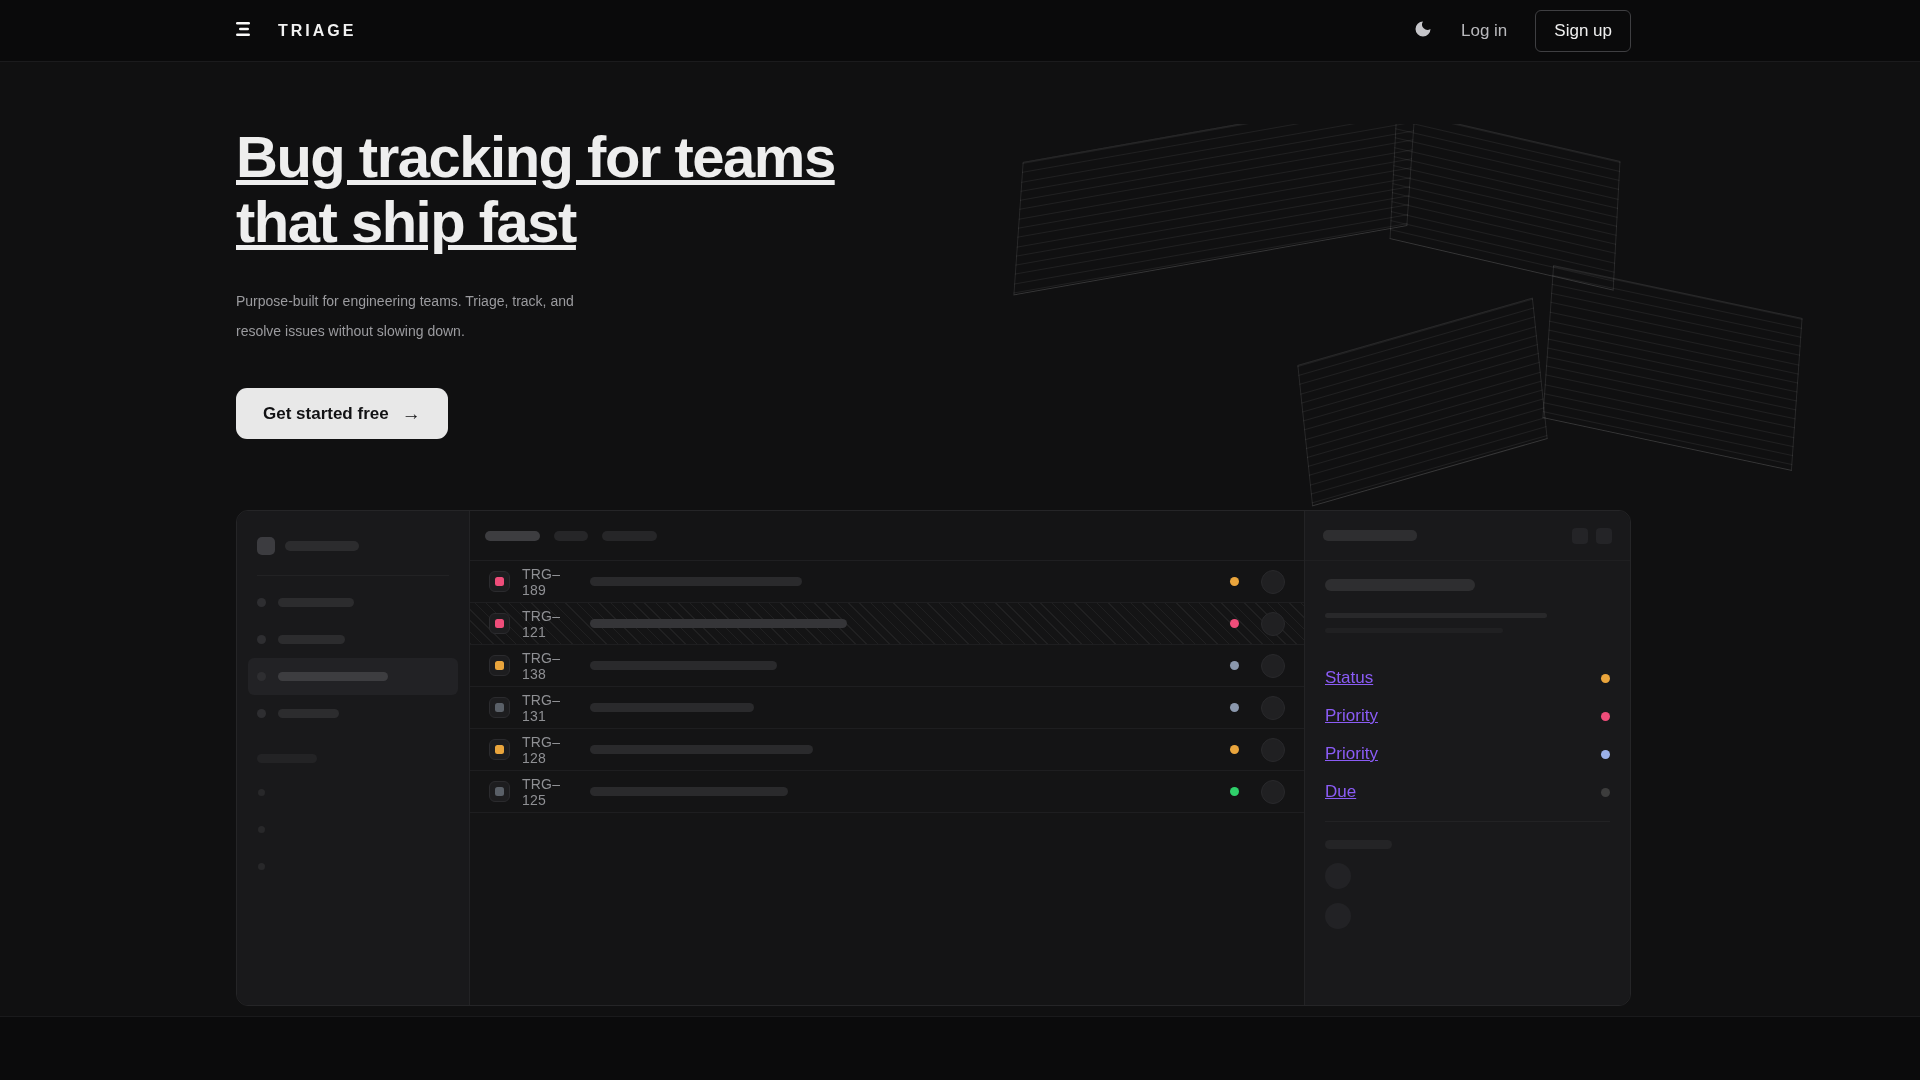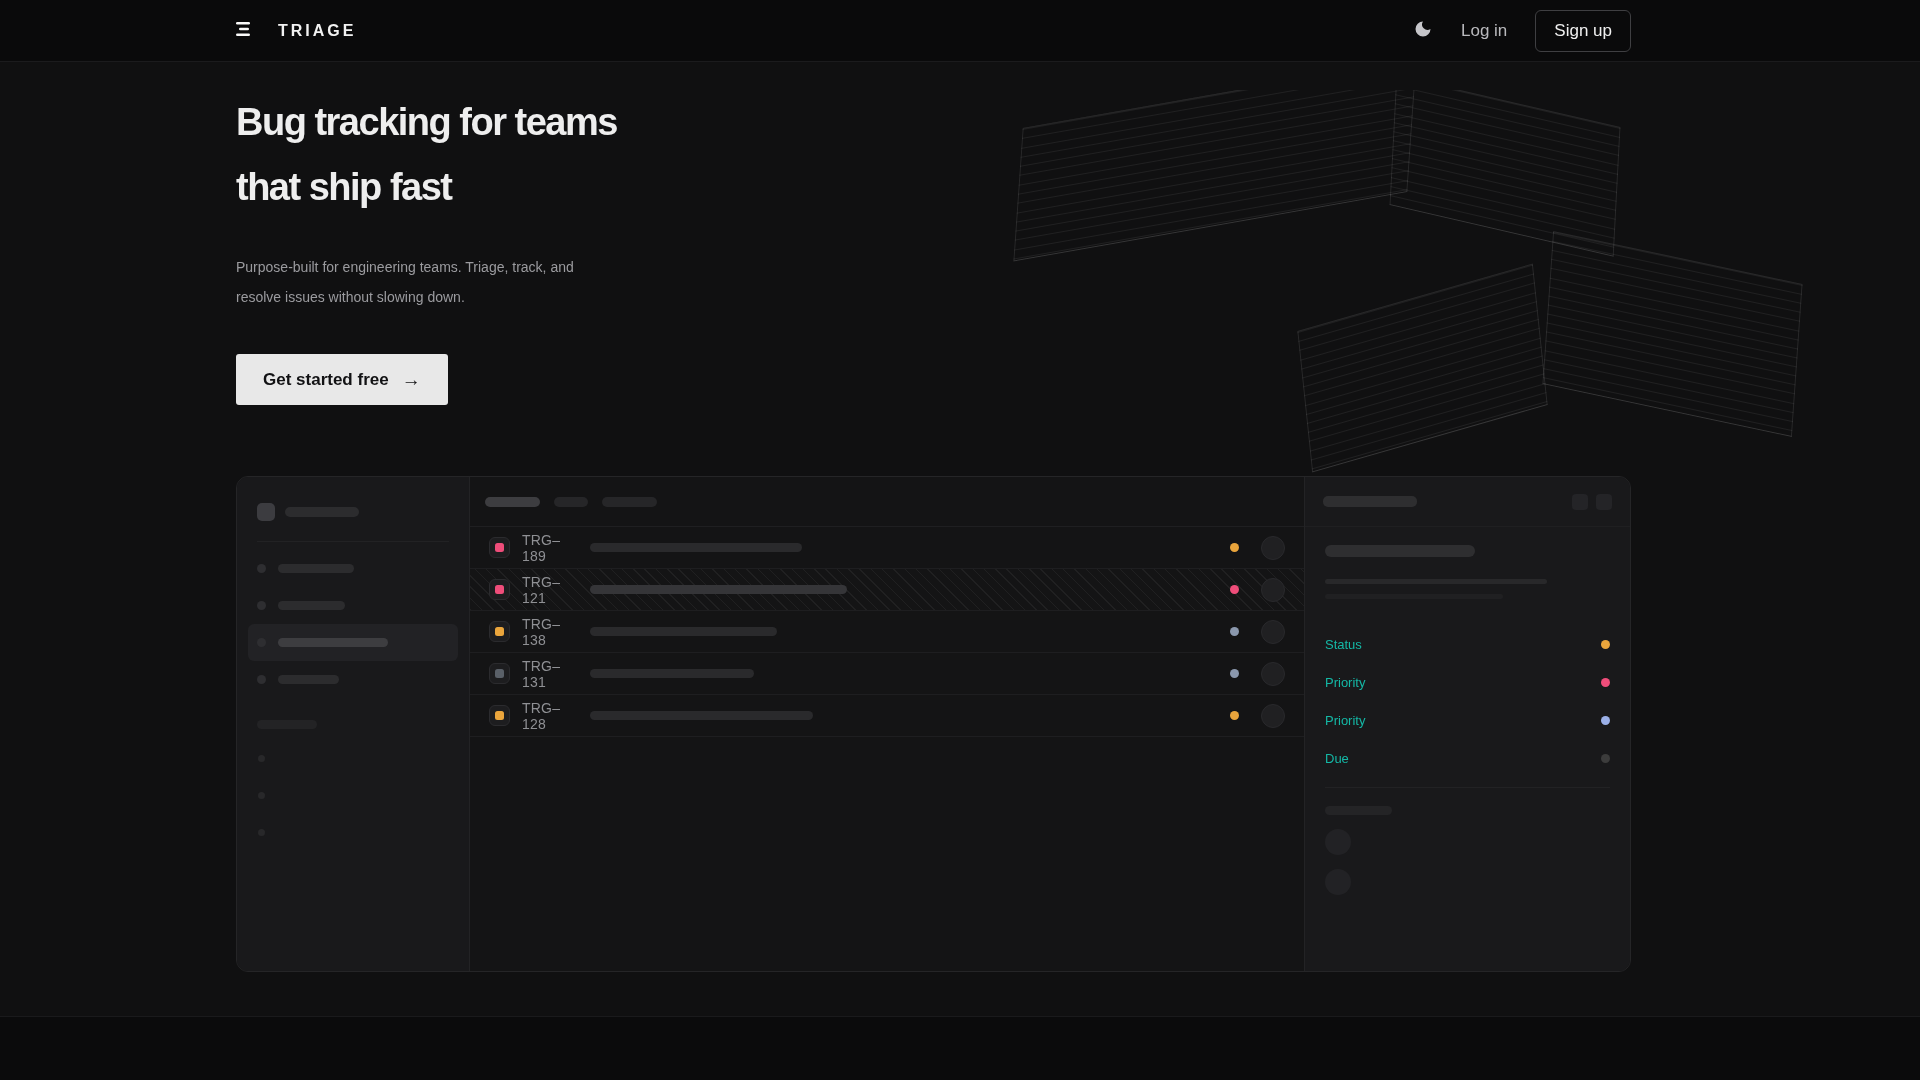--- a/index.html
+++ b/index.html
@@ -29,24 +29,24 @@
   .wireframes { position:absolute; top:0; left:0; width:1920px; height:560px; overflow:hidden; pointer-events:none; }
   .wf { position:absolute; border:1px solid rgba(255,255,255,0.10);
     background-image:repeating-linear-gradient(180deg, rgba(255,255,255,0.065) 0px, rgba(255,255,255,0.065) 1px, transparent 1px, transparent 9px); }
   .wf1 { left:1015px; top:5px;   width:400px; height:130px; transform:rotate(-10deg) skewX(-14deg); }
   .wf2 { left:1390px; top:12px;  width:230px; height:128px; transform:rotate(13deg)  skewX(10deg); }
   .wf3 { left:1300px; top:208px; width:245px; height:140px; transform:rotate(-16deg) skewX(-10deg); }
   .wf4 { left:1545px; top:168px; width:255px; height:152px; transform:rotate(12deg)  skewX(8deg); }
 
   
   .hero { position:relative; z-index:1; }
-  .hero-title { margin-top:28px; font-size:38px; line-height:65px; font-weight:600; letter-spacing:-1.5px; color:#eeeeee; }
+  .hero-title { margin-top:62px; font-size:58px; line-height:65px; font-weight:600; letter-spacing:-1.5px; color:#eeeeee;text-decoration:underline; }
   .hero-sub { margin-top:32px; font-size:14px; line-height:30px; color:#9b9b9f; }
   .cta-btn { margin-top:42px; display:inline-flex; align-items:center; gap:13px; background:#e8e8e8; color:#121214;
-    border:none; border-radius:3px; padding:2px 27px; height:51px; font-size:17px; font-weight:700; cursor:pointer; font-family:inherit; }
+    border:none; border-radius:11px; padding:2px 27px; height:51px; font-size:17px; font-weight:700; cursor:pointer; font-family:inherit; }
   .cta-arrow { font-size:19px; font-weight:400; line-height:1; }
 
   
   .mockup-card { position:relative; z-index:1; margin-top:71px; margin-left:236px; width:1395px; height:496px;
     background:#151516; border:1px solid #252527; border-radius:12px; display:flex; overflow:hidden; }
 
   .skel { background:#2c2c2e; border-radius:5px; display:block; }
 
   
   .sb { width:233px; flex:none; background:#19191b; border-right:1px solid #232325; padding:0 20px; }
@@ -86,21 +86,21 @@
   .rt-header { height:50px; flex:none; display:flex; align-items:center; padding:0 18px; border-bottom:1px solid #1f1f21; }
   .rt-htitle { width:94px; height:11px; background:#2e2e30; border-radius:5px; }
   .rt-sq { width:16px; height:16px; border-radius:4px; background:#242427; margin-left:8px; }
   .rt-sq.first { margin-left:auto; }
   .rt-body { padding:18px 20px 0; }
   .rt-title { width:150px; height:12px; background:#2e2e30; border-radius:6px; }
   .rt-line1 { margin-top:22px; width:222px; height:5px; background:#28282a; border-radius:3px; }
   .rt-line2 { margin-top:10px; width:178px; height:5px; background:#202022; border-radius:3px; }
   .fields { margin-top:26px; }
   .field-row { height:38px; display:flex; align-items:center; justify-content:space-between; }
-  .field-label { font-size:13px; color:#14b8a6; }
+  .field-label { font-size:17px; color:#8b5cf6;text-decoration:underline; }
   .field-dot { width:9px; height:9px; border-radius:50%; background:#3c3c3c; }
   .rt-divider { height:1px; background:#222224; margin-top:10px; }
   .rt-bar { margin-top:18px; width:67px; height:9px; background:#242426; border-radius:5px; }
   .rt-circle { width:26px; height:26px; border-radius:50%; background:#222225; margin-top:14px; }
 
   
   .footer { position:absolute; left:0; top:1016px; width:1920px; height:64px; background:#0b0b0c; border-top:1px solid #1a1a1c; z-index:2; }
 </style>
 </head>
 <body>
@@ -234,20 +234,29 @@
   </div>
             <div class="issue-row">
     <span class="issue-check">
                 <i style="background: rgb(234, 165, 60);"></i>
               </span>
     <span class="issue-id">TRG–128</span>
     <span class="issue-skel" style="width: 223px;"></span>
     <span class="issue-dot" style="background: rgb(234, 165, 60);"></span>
     <span class="issue-avatar"></span>
   </div>
+            <div class="issue-row">
+    <span class="issue-check">
+                <i style="background: rgb(90, 96, 104);"></i>
+              </span>
+    <span class="issue-id">TRG–125</span>
+    <span class="issue-skel" style="width: 198px;"></span>
+    <span class="issue-dot" style="background: rgb(47, 208, 106);"></span>
+    <span class="issue-avatar"></span>
+  </div>
           </div>
       </div>
 
       <aside class="panel-right">
         <div class="rt-header">
           <span class="rt-htitle"></span>
           <span class="rt-sq first"></span>
           <span class="rt-sq"></span>
         </div>
         <div class="rt-body">

